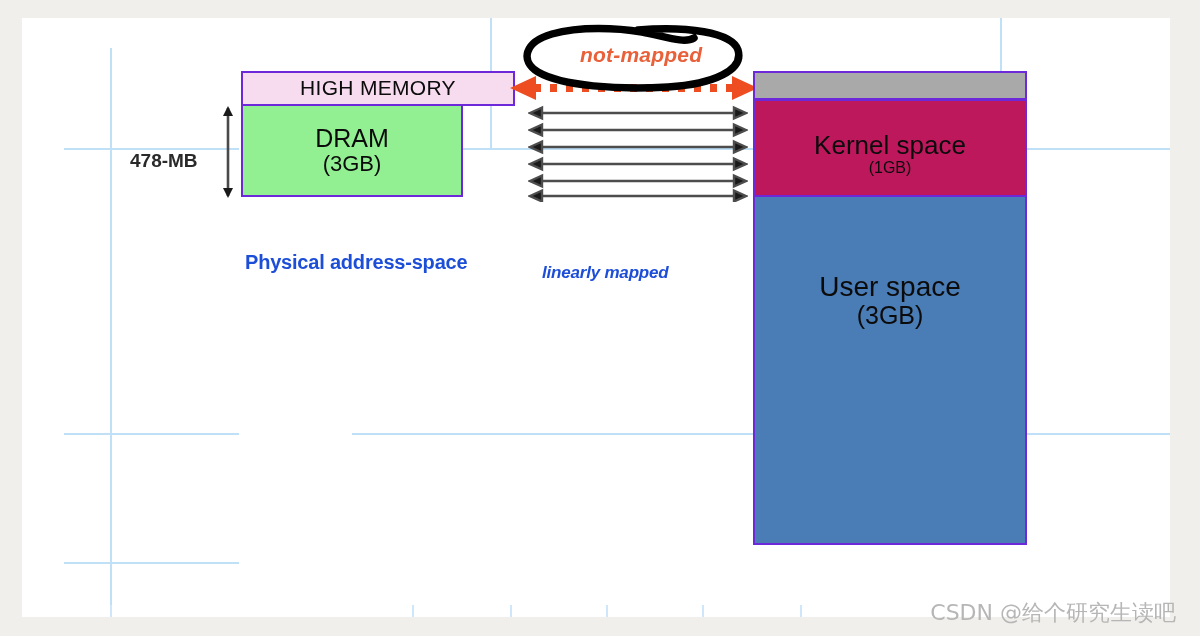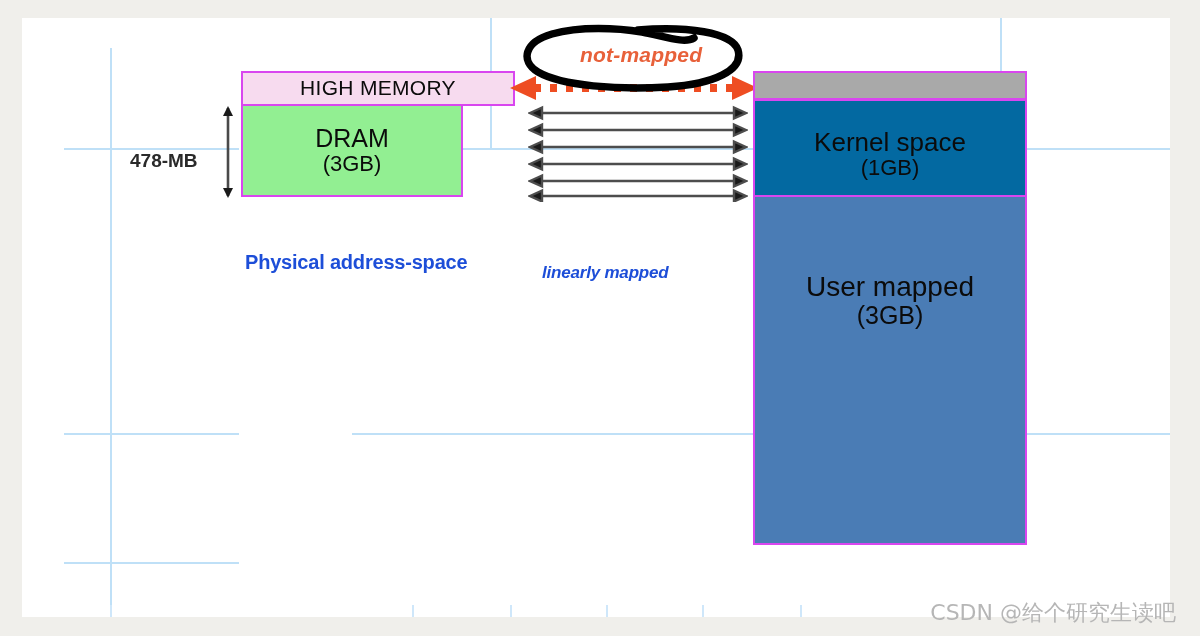--- a/index.html
+++ b/index.html
@@ -49,21 +49,21 @@
 
   
   .diagram {
     position: absolute;
     inset: 0;
   }
 
   .blk {
     position: absolute;
     box-sizing: border-box;
-    border: 2px solid #d946ef;
+    border: 2px solid #6d28d9;
     display: flex;
     flex-direction: column;
     align-items: center;
     justify-content: center;
     text-align: center;
     color: #0b0b0b;
     line-height: 1.08;
   }
 
   
@@ -82,24 +82,24 @@
   }
   #blk-dram .ln2 { font-size: 22px; }
 
   
   #blk-reserved {
     left: 753px; top: 71px; width: 274px; height: 29px;
     background: #a9a9a9;
   }
   #blk-kernel {
     left: 753px; top: 99px; width: 274px; height: 109px;
-    background: #0369a1;
+    background: #be185d;
     font-size: 26px;
   }
-  #blk-kernel .ln2 { font-size: 22px; }
+  #blk-kernel .ln2 { font-size: 16px; }
   #blk-user {
     left: 753px; top: 195px; width: 274px; height: 350px;
     background: #4a7cb5;
     font-size: 28px;
     justify-content: flex-start;
     padding-top: 75px;
   }
   #blk-user .ln2 { font-size: 25px; }
 
   
@@ -283,21 +283,21 @@
     <div id="lbl-not-mapped">not-mapped</div>
 
     <div class="blk" id="blk-reserved"></div>
 
     <div class="blk" id="blk-kernel">
       <span class="ln1">Kernel space</span>
       <span class="ln2">(1GB)</span>
     </div>
 
     <div class="blk" id="blk-user">
-      <span class="ln1">User mapped</span>
+      <span class="ln1">User space</span>
       <span class="ln2">(3GB)</span>
     </div>
 
   </div>
 
   <div id="watermark">CSDN @给个研究生读吧</div>
 
 </div>
 
 </body></html>

